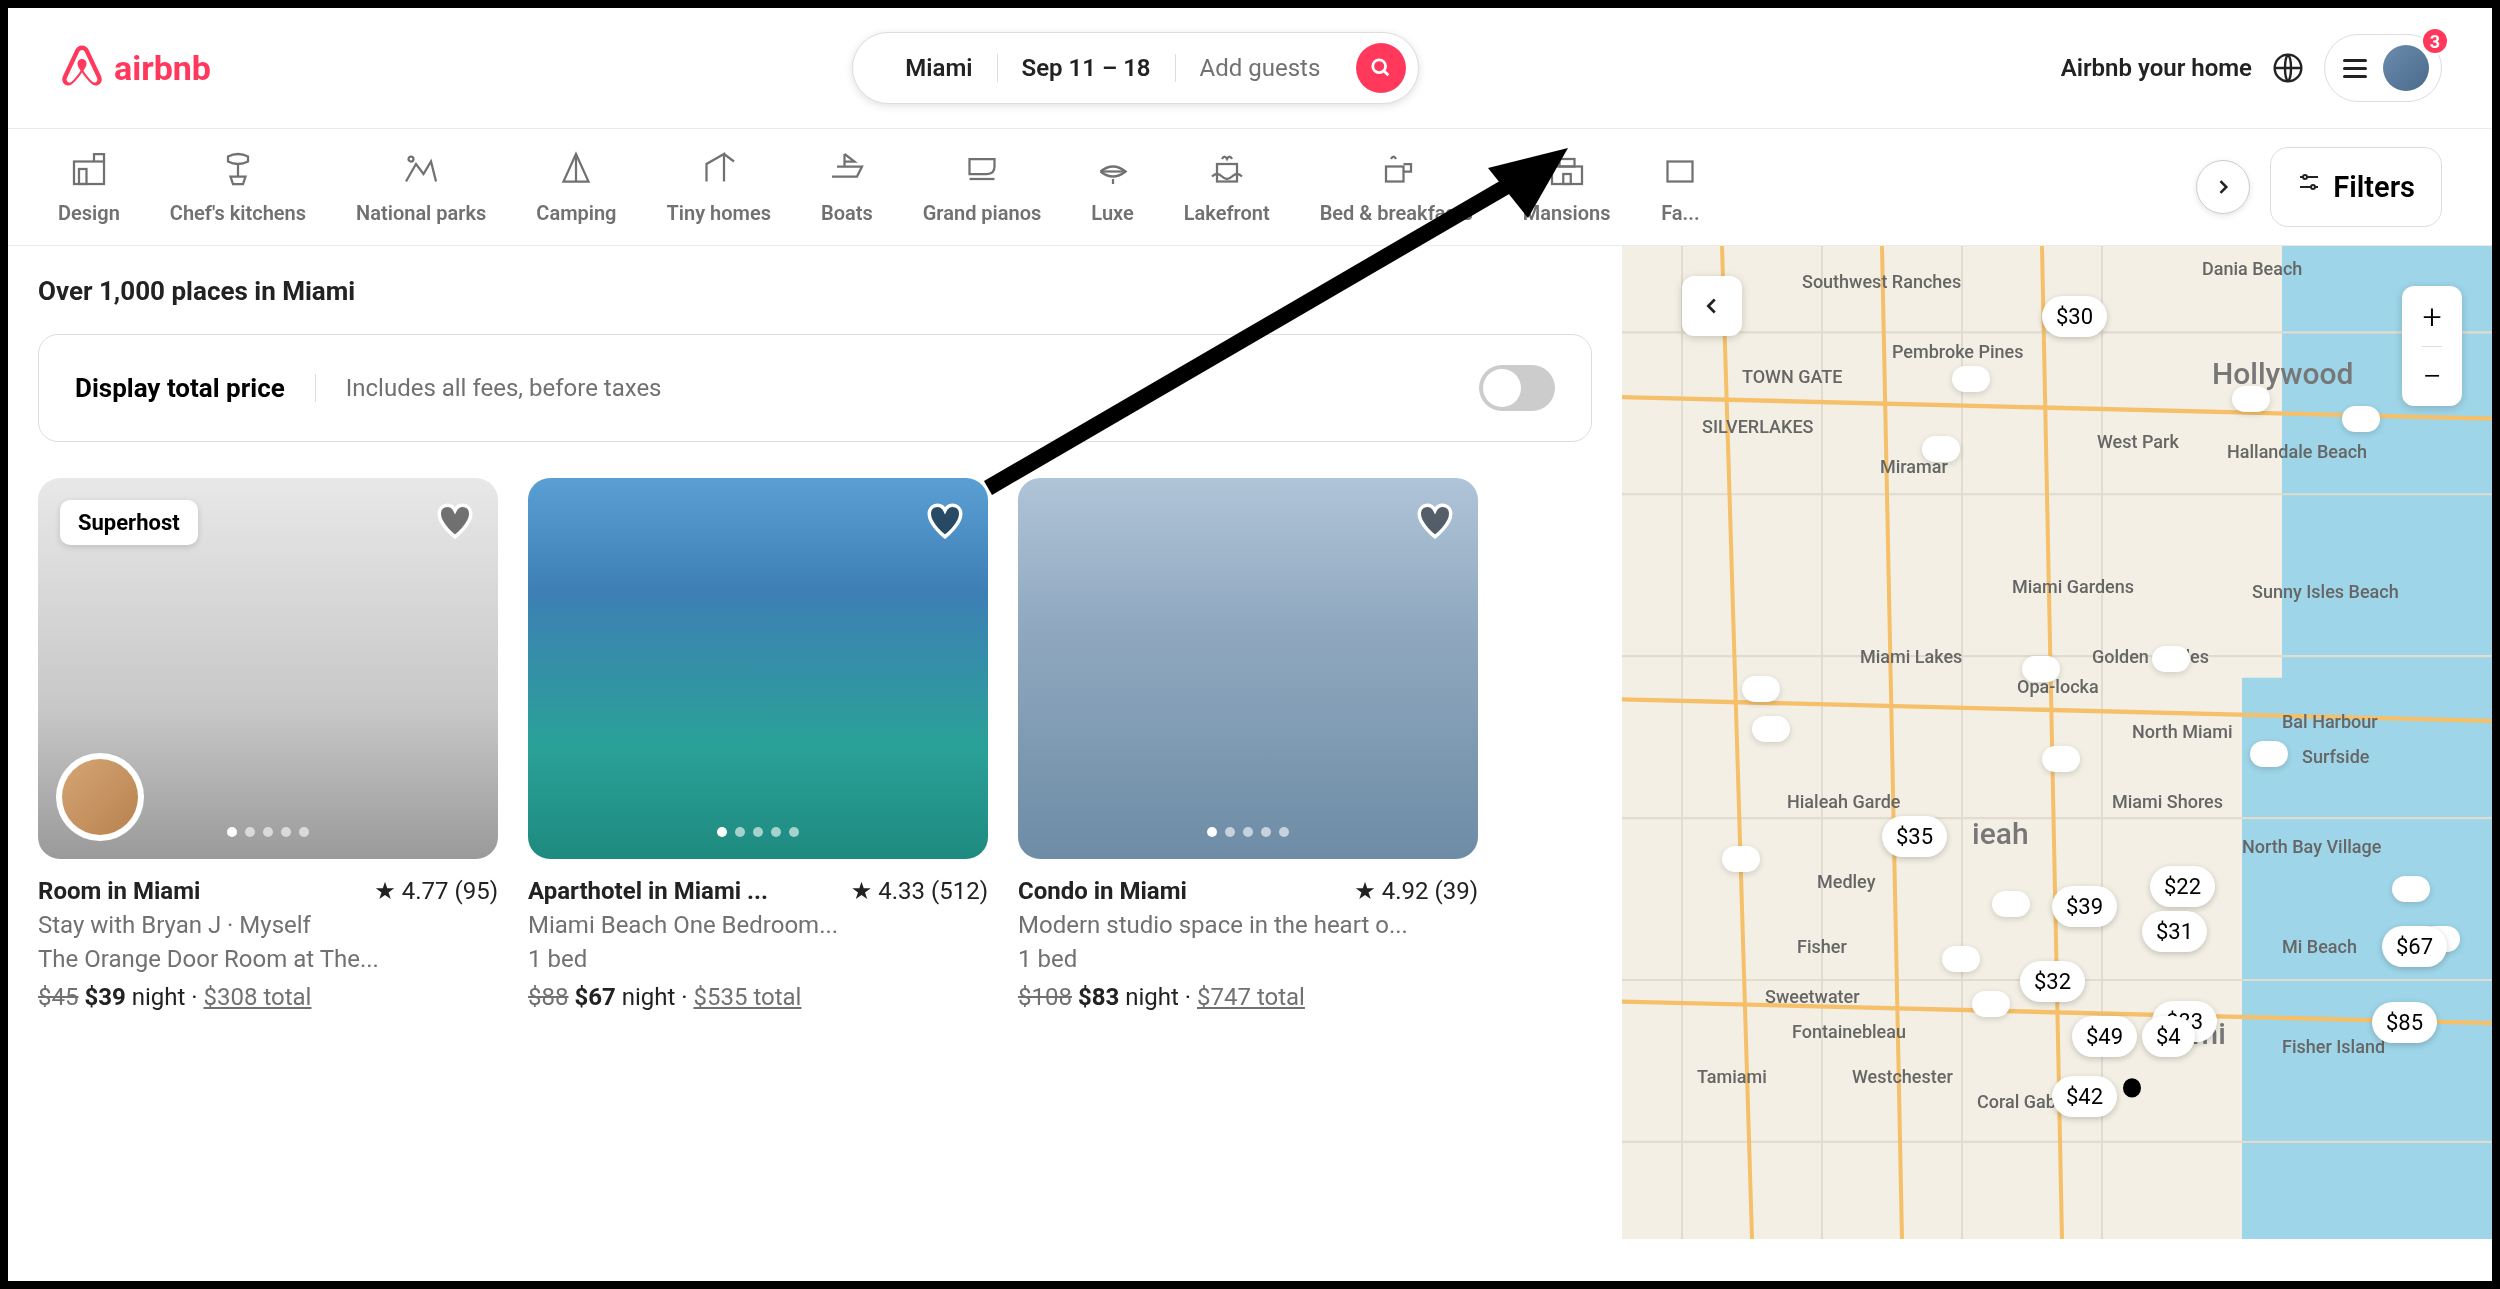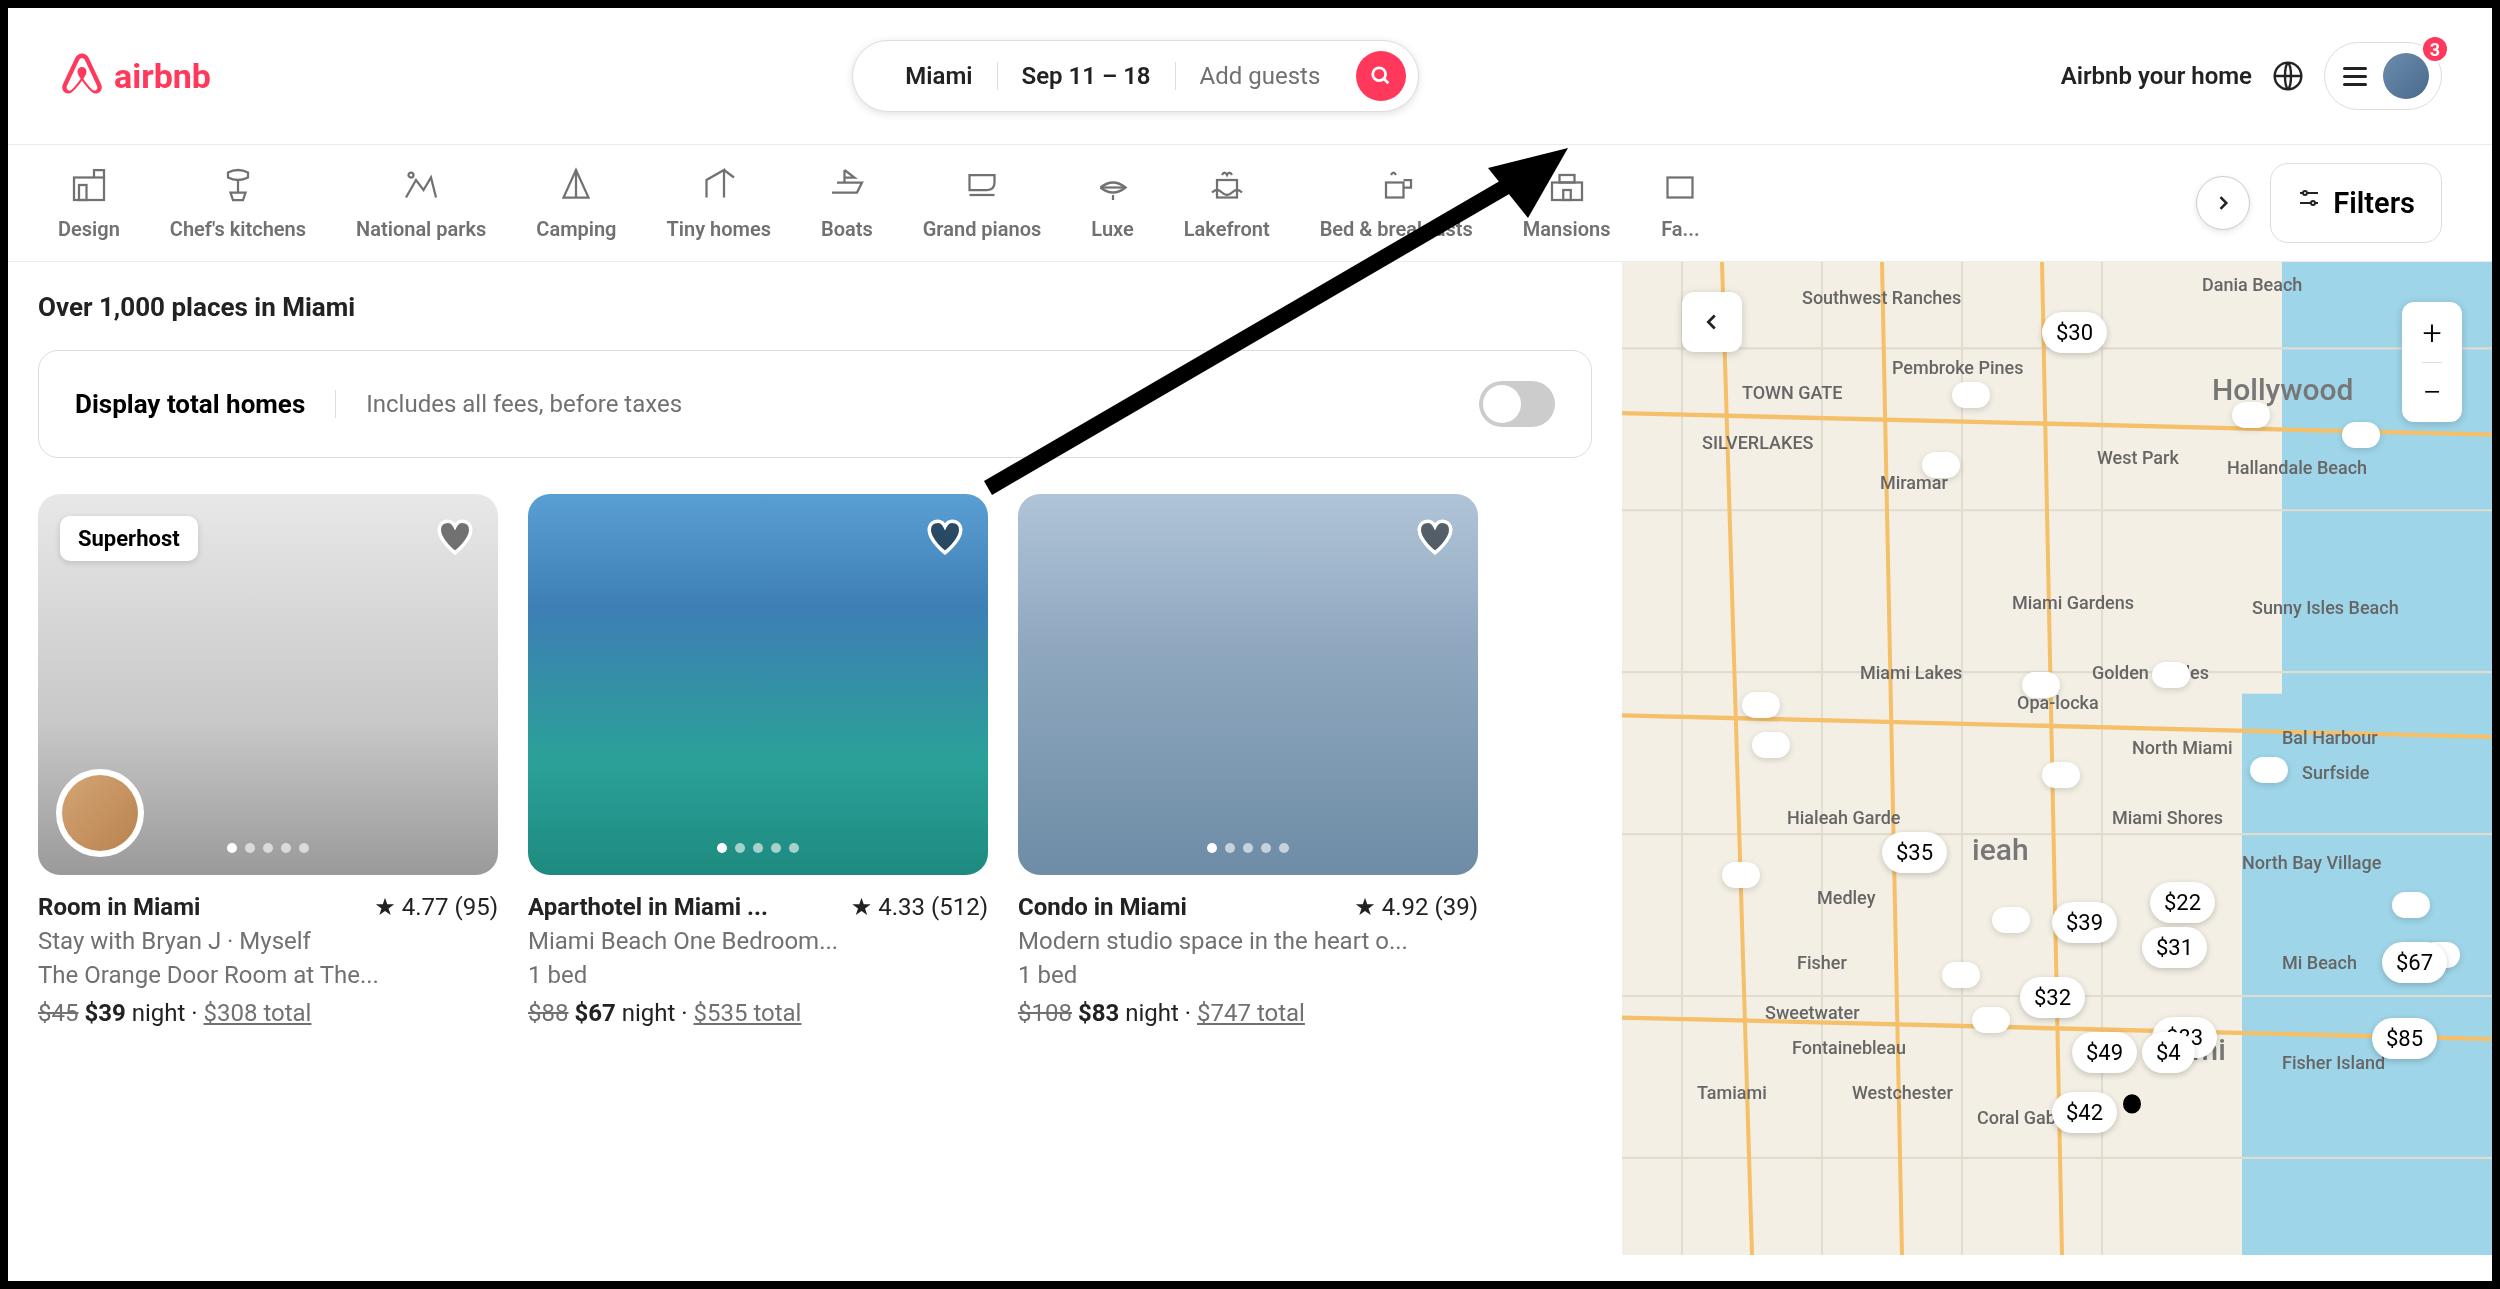--- a/index.html
+++ b/index.html
@@ -1,18 +1,18 @@
 <!DOCTYPE html>
 <html><head>
 <meta charset="utf-8">
 <style>
 * { margin: 0; padding: 0; box-sizing: border-box; font-family: -apple-system, BlinkMacSystemFont, "Segoe UI", Roboto, sans-serif; }
 body { background: #fff; border: 8px solid #000; width: 2500px; height: 1289px; overflow: hidden; position: relative; }
 
-.header { display: flex; align-items: center; justify-content: space-between; padding: 32px 50px; border-bottom: 1px solid #ebebeb; }
+.header { display: flex; align-items: center; justify-content: space-between; padding: 24px 50px; border-bottom: 1px solid #ebebeb; }
 .logo { display: flex; align-items: center; gap: 8px; color: #FF385C; font-weight: 700; font-size: 34px; }
 .logo svg { width: 48px; height: 48px; }
 
 .search-pill { display: flex; align-items: center; background: #fff; border: 1px solid #ddd; border-radius: 999px; box-shadow: 0 2px 8px rgba(0,0,0,0.12); padding: 10px 12px 10px 28px; gap: 0; }
 .search-seg { padding: 0 24px; font-size: 24px; font-weight: 600; color: #222; border-right: 1px solid #ddd; }
 .search-seg.guests { color: #717171; font-weight: 400; border: none; }
 .search-btn { width: 50px; height: 50px; border-radius: 999px; background: #FF385C; display: flex; align-items: center; justify-content: center; margin-left: 12px; }
 .search-btn svg { width: 22px; height: 22px; stroke: #fff; }
 
 .header-right { display: flex; align-items: center; gap: 20px; }
@@ -227,21 +227,21 @@
       </svg>
     <span>Filters</span>
   </div>
 </div>
 
 <div class="main">
   <div class="left">
     <div class="count">Over 1,000 places in Miami</div>
     <div class="price-toggle">
       <div class="price-toggle-left">
-        <div class="price-title">Display total homes</div>
+        <div class="price-title">Display total price</div>
         <div class="price-sub">Includes all fees, before taxes</div>
       </div>
       <div class="toggle"></div>
     </div>
     <div class="cards" id="cards">
         <div class="card">
     <div class="card-img img-room">
       <div class="superhost">Superhost</div>
       <svg class="heart" viewBox="0 0 24 24" fill="rgba(0,0,0,0.5)" stroke="#fff" stroke-width="2">
               <path d="M12 21 C12 21 3 14 3 8 C3 5 5 3 8 3 C10 3 11 4 12 6 C13 4 14 3 16 3 C19 3 21 5 21 8 C21 14 12 21 12 21 Z"></path>

